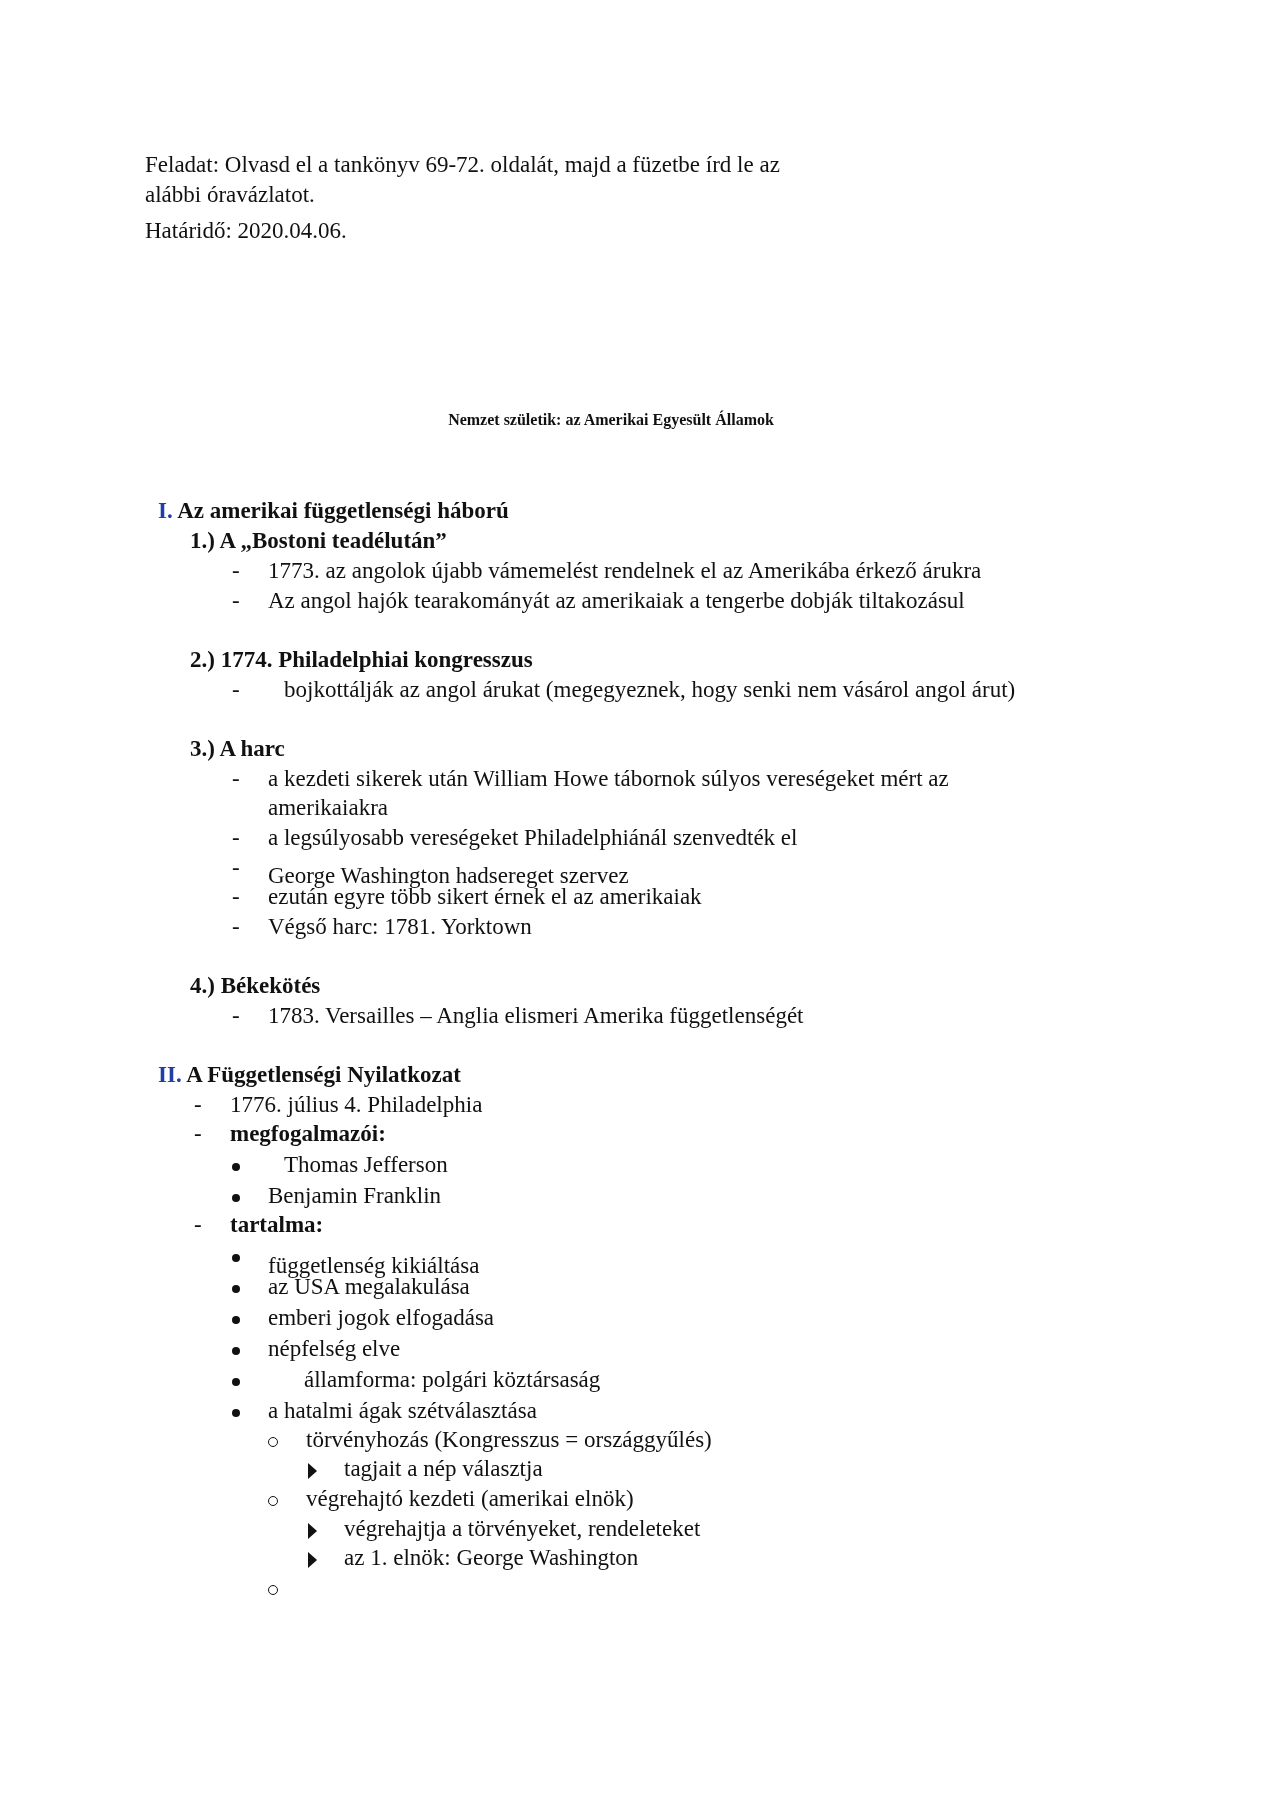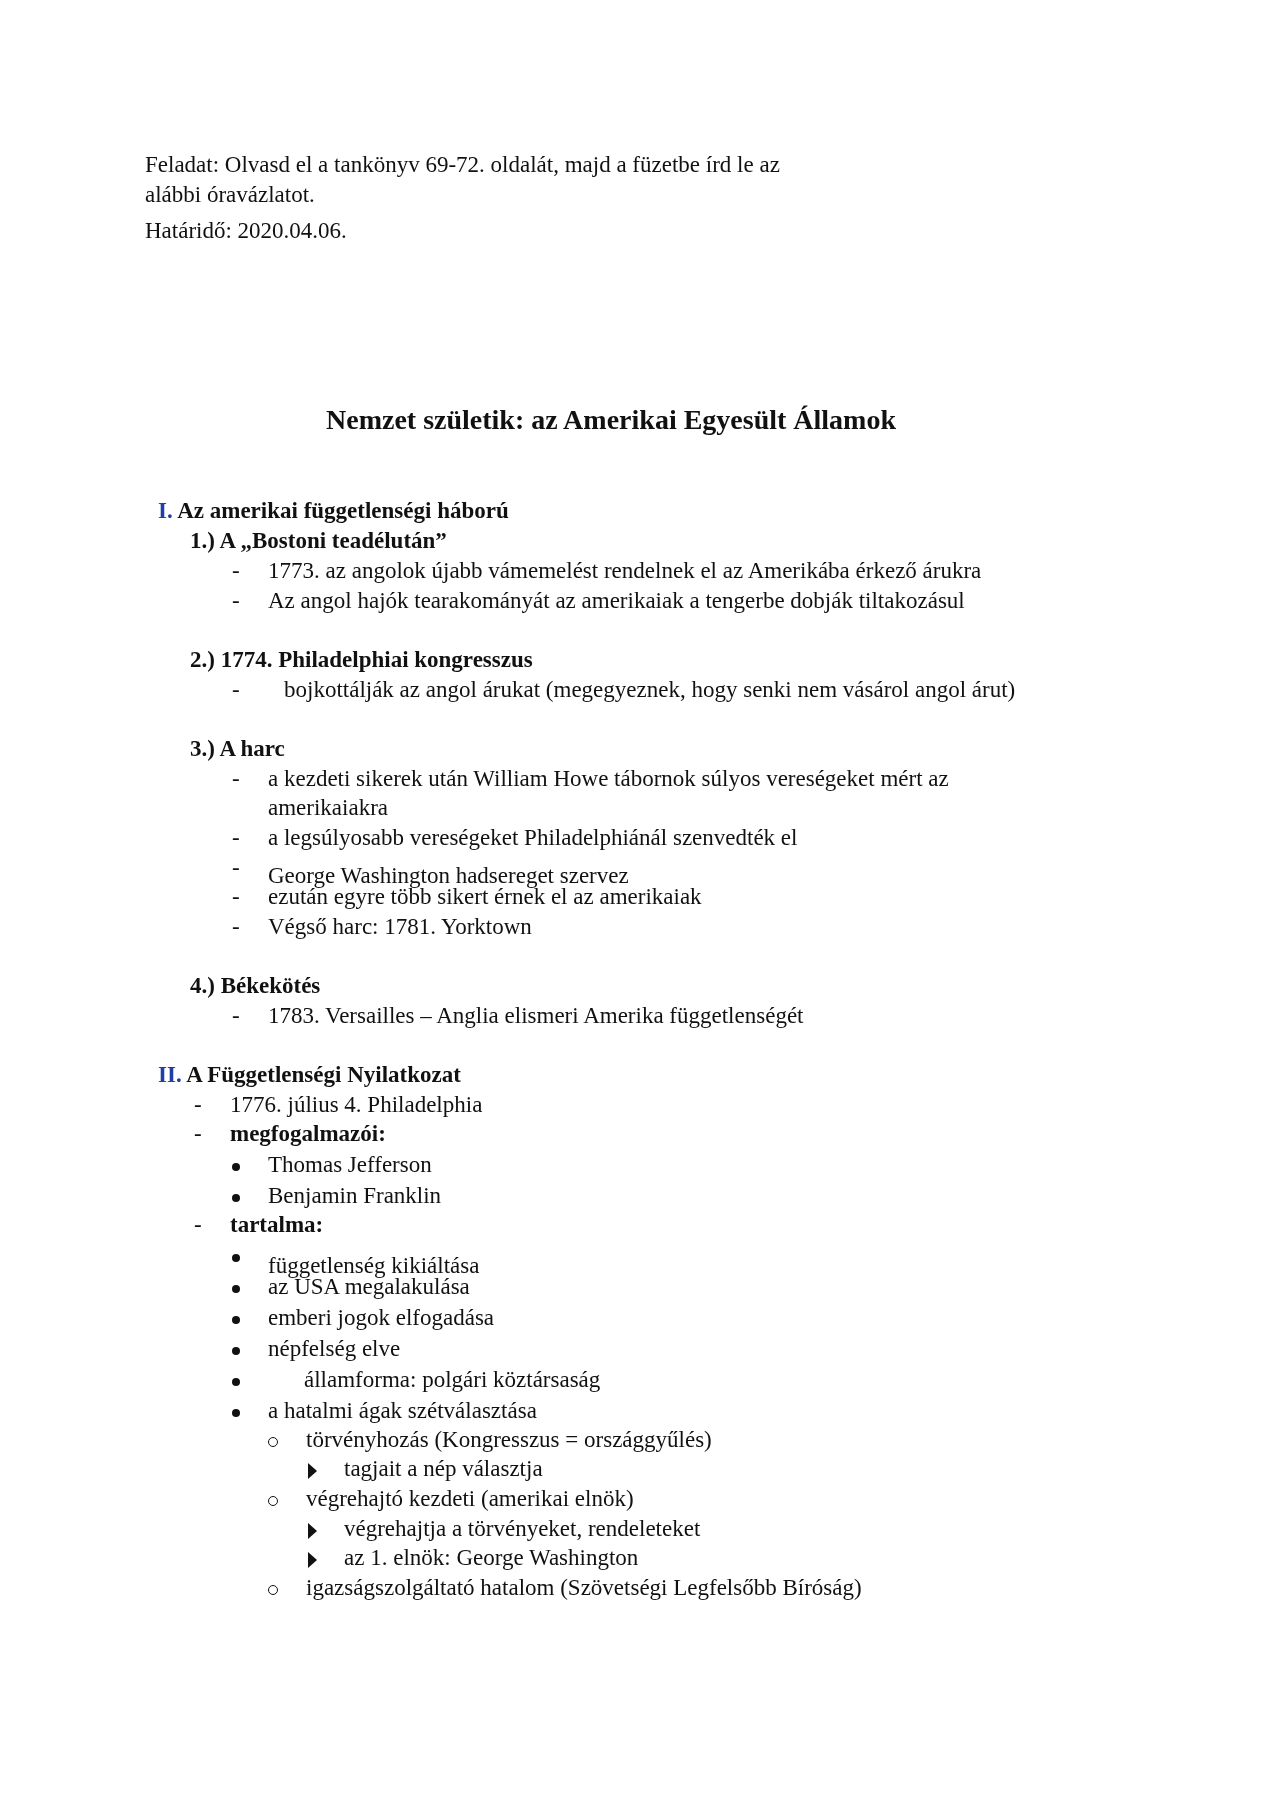--- a/index.html
+++ b/index.html
@@ -34,21 +34,21 @@
       line-height: 30px;
       white-space: nowrap;
     }
     .title {
       position: absolute;
       left: 0;
       width: 1222px;
       text-align: center;
       top: 405px;
       font-weight: bold;
-      font-size: 28px;
+      font-size: 16px;
       line-height: 30px;
     }
     .tri {
       display: inline-block;
       width: 0; height: 0;
       border-top: 8px solid transparent;
       border-bottom: 8px solid transparent;
       border-left: 9px solid #111;
       vertical-align: middle;
     }
@@ -115,21 +115,21 @@
     <span class="roman">II.</span>
     <span>A Függetlenségi Nyilatkozat</span>
   </div>
   <div class="marker" style="left:194px; top:1090px;">-</div>
   <div class="abs" style="left:230px; top:1090px;">1776. július 4. Philadelphia</div>
 
   <div class="marker" style="left:194px; top:1119px;">-</div>
   <div class="abs bold" style="left:230px; top:1119px;">megfogalmazói:</div>
 
   <div class="marker" style="left:232px; top:1150px;"><span class="dot"></span></div>
-  <div class="abs" style="left:268px; top:1150px;">Thomas Jefferson</div>
+  <div class="abs" style="left:284px; top:1150px;">Thomas Jefferson</div>
   <div class="marker" style="left:232px; top:1181px;"><span class="dot"></span></div>
   <div class="abs" style="left:268px; top:1181px;">Benjamin Franklin</div>
 
   <div class="marker" style="left:194px; top:1210px;">-</div>
   <div class="abs bold" style="left:230px; top:1210px;">tartalma:</div>
 
   <div class="marker" style="left:232px; top:1241px;"><span class="dot"></span></div>
   <div class="abs" style="left:268px; top:1241px;margin-top:10px;">függetlenség kikiáltása</div>
   <div class="marker" style="left:232px; top:1272px;"><span class="dot"></span></div>
   <div class="abs" style="left:268px; top:1272px;">az USA megalakulása</div>
@@ -148,15 +148,14 @@
   <div class="abs" style="left:344px; top:1454px;">tagjait a nép választja</div>
 
   <div class="marker" style="left:268px; top:1484px;"><span class="circ"></span></div>
   <div class="abs" style="left:306px; top:1484px;">végrehajtó kezdeti (amerikai elnök)</div>
   <div class="marker" style="left:308px; top:1514px;"><span class="tri"></span></div>
   <div class="abs" style="left:344px; top:1514px;">végrehajtja a törvényeket, rendeleteket</div>
   <div class="marker" style="left:308px; top:1543px;"><span class="tri"></span></div>
   <div class="abs" style="left:344px; top:1543px;">az 1. elnök: George Washington</div>
 
   <div class="marker" style="left:268px; top:1573px;"><span class="circ"></span></div>
-  <div class="abs" style="left:306px; top:1573px;">igazságszolgáltató hatalom (Szövetségi Legfelsőbb Bíróság)</div>
 
 </div>
 
 </body></html>

